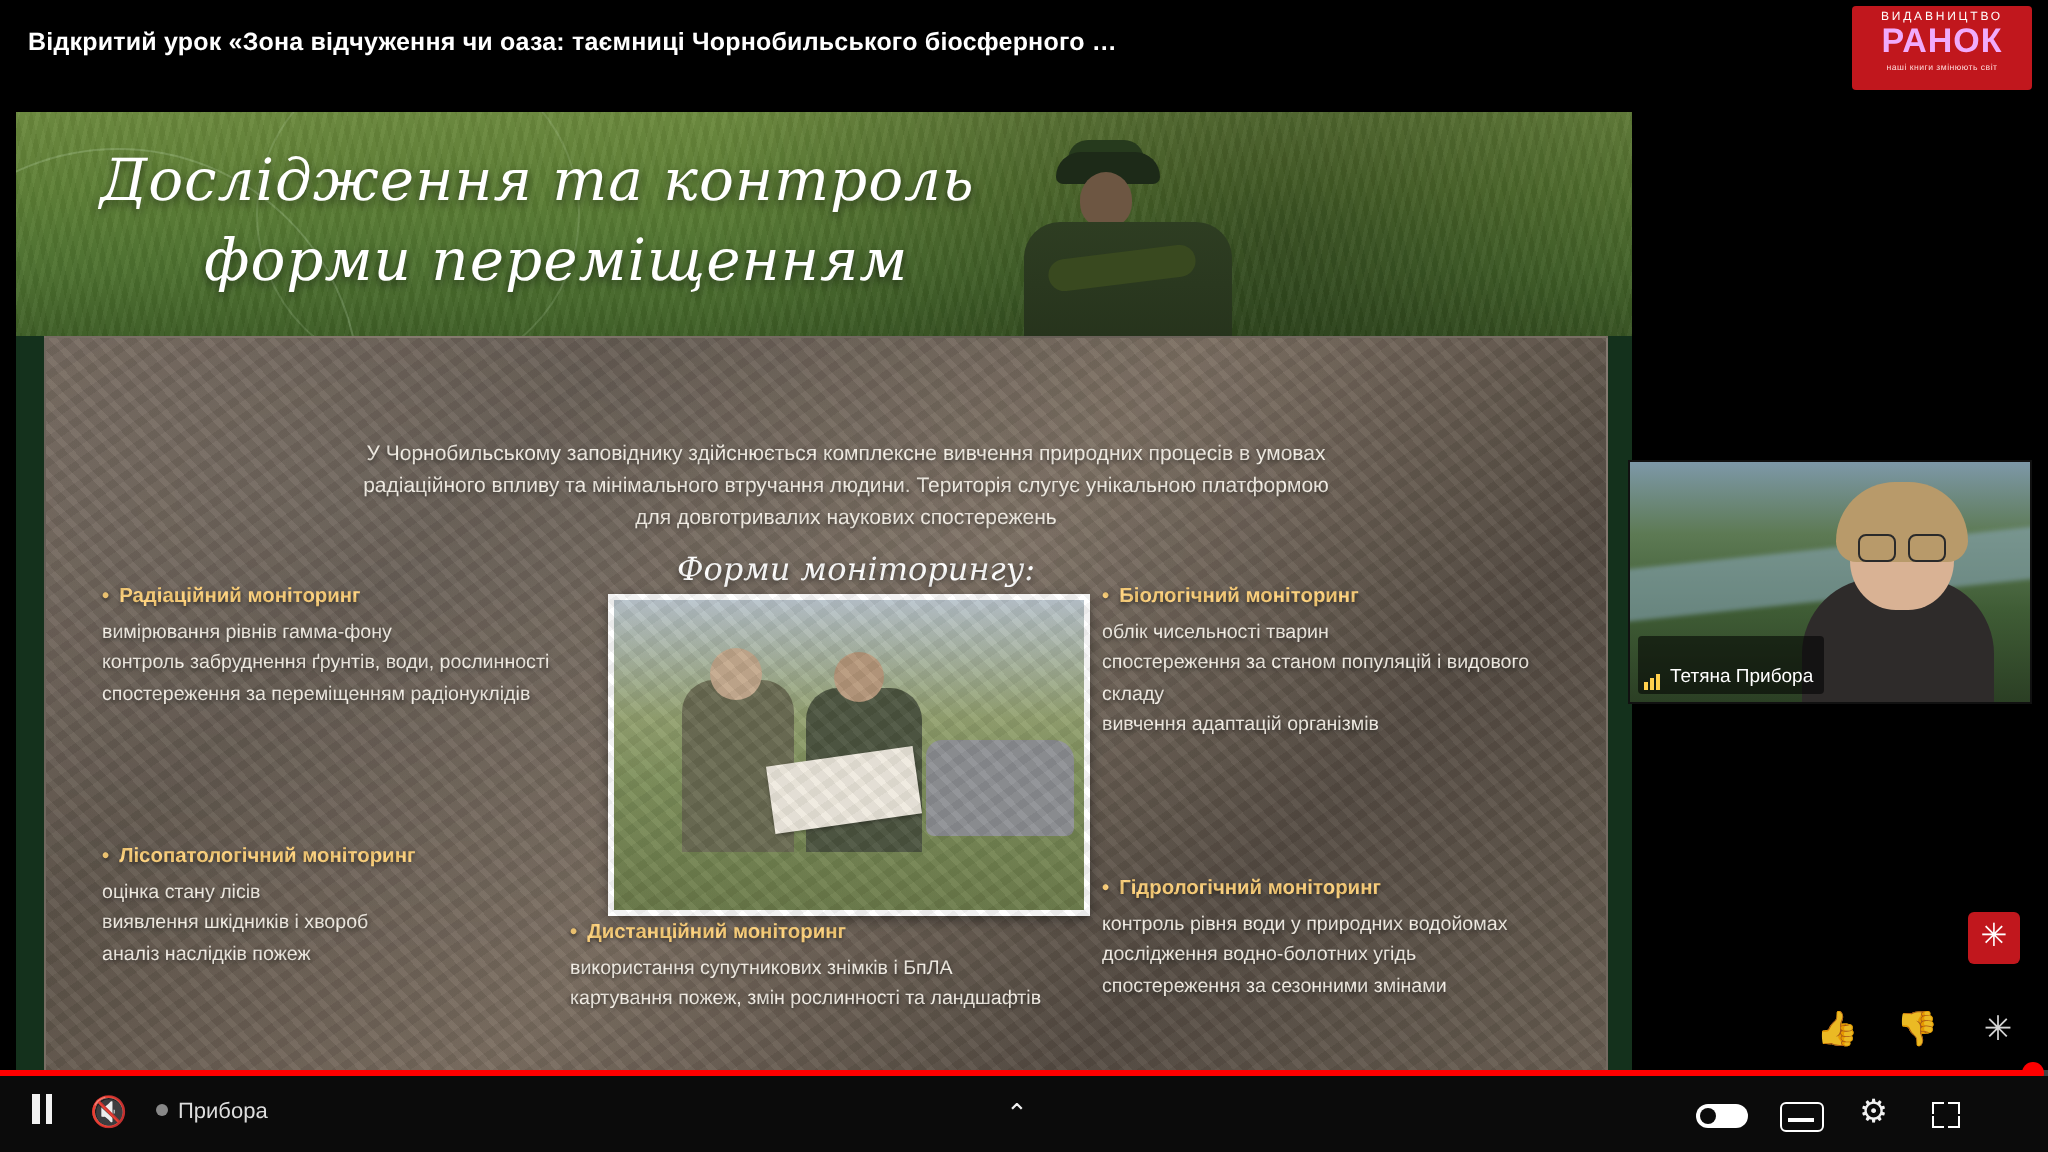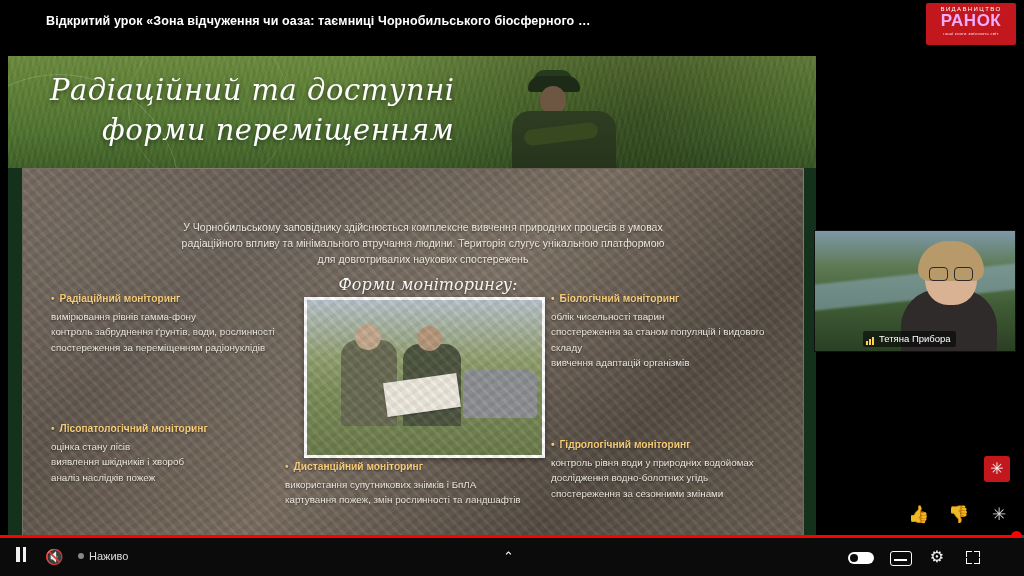--- a/index.html
+++ b/index.html
@@ -24,21 +24,20 @@
     background: #000;
   }
   .stream-title {
     position: absolute;
     left: 14px; top: 14px;
     font-size: 12.5px;
     font-weight: bold;
     color: #fff;
     letter-spacing: 0.1px;
     white-space: nowrap;
-    margin-left: 32px;
   }
   .brand-logo {
     position: absolute;
     right: 8px; top: 3px;
     width: 90px; height: 42px;
     background: #c1171d;
     border-radius: 2px;
     text-align: center;
     overflow: hidden;
   }
@@ -337,27 +336,26 @@
     width: 17px; height: 12px;
     border: 1.6px solid #2a2a2a;
     border-radius: 4px;
     display: block;
   }
   .speaker .glasses i.l { left: 0; }
   .speaker .glasses i.r { right: 0; }
   .speaker-name {
     position: absolute;
     left: 4px; bottom: 4px;
-    padding: 2px 5px 2px 3px;
+    padding: 15px 5px 2px 3px;
     background: rgba(0,0,0,.55);
     border-radius: 2px;
     font-size: 9.5px;
     color: #fff;
     white-space: nowrap;
-    margin-left: 44px;
   }
   .sig {
     display: inline-block;
     margin-right: 4px;
     vertical-align: -1px;
   }
   .sig b {
     display: inline-block;
     width: 2px;
     background: #ffd04d;
@@ -526,21 +524,21 @@
       <div class="ring ring-1"></div>
       <div class="ring ring-2"></div>
       <div class="ranger">
         <div class="hat2"></div>
         <div class="hat"></div>
         <div class="head"></div>
         <div class="body"></div>
         <div class="arm"></div>
       </div>
       <div class="header-title">
-        <span>Радіаційний та доступні</span>
+        <span>Дослідження та контроль</span>
         <span class="l2">форми переміщенням</span>
       </div>
     </div>
 
     <div class="slide-body">
 
       <div class="intro-text">У Чорнобильському заповіднику здійснюється комплексне вивчення природних процесів в умовах радіаційного впливу та мінімального втручання людини. Територія слугує унікальною платформою для довготривалих наукових спостережень</div>
 
       <div class="forms-title">Форми моніторингу:</div>
 
@@ -615,21 +613,21 @@
 
 <div class="progress">
   <div class="played"></div>
   <div class="knob"></div>
 </div>
 
 <div class="controls">
   <div class="ctl ctl-pause"><i></i><i></i></div>
   <div class="ctl ctl-mute">🔇</div>
   <div class="live">
-    <span class="dot"></span><span>Наживо</span>
+    <span class="dot"></span><span>Прибора</span>
   </div>
   <div class="ctl ctl-up">⌃</div>
 
   <div class="toggle-pill">
       <b></b>
     </div>
   <div class="cc-box">
       <i></i>
     </div>
   <div class="ctl ctl-right ctl-gear">⚙</div>

